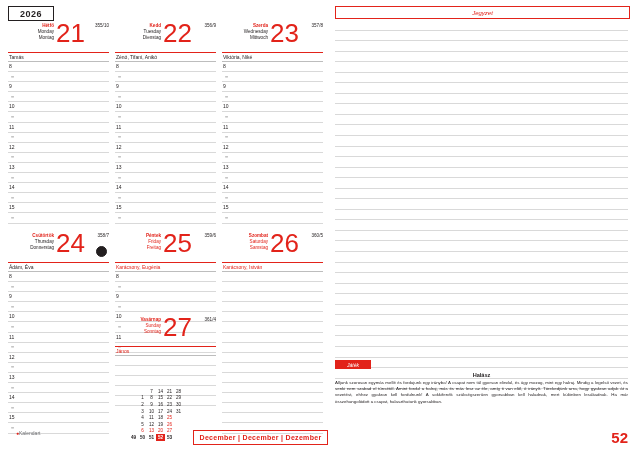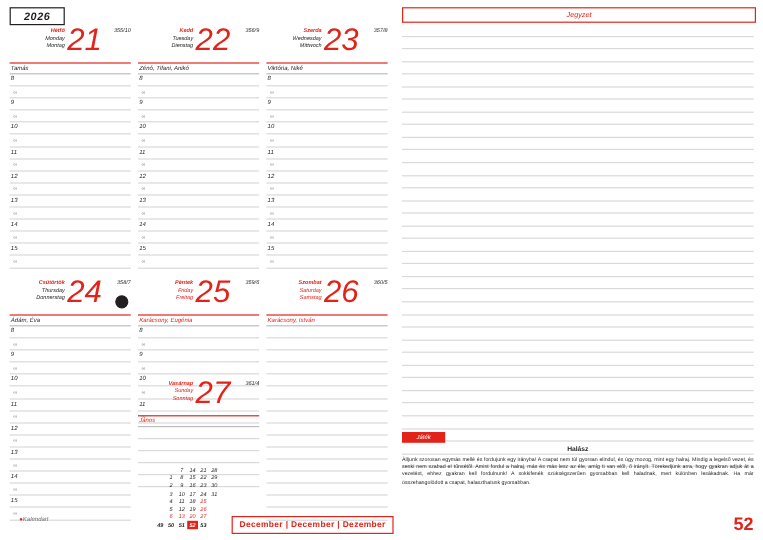--- a/index.html
+++ b/index.html
@@ -10,21 +10,21 @@
     color:#231f20;
     position:relative;
     overflow:hidden;
   }
   .page{position:absolute;inset:0;}
 
   
   .red{color:#e2231a;}
 
   
-  .planner{position:absolute;left:8px;top:6px;width:318px;height:438px;font-style:italic;}
+  .planner{position:absolute;left:8px;top:6px;width:318px;height:438px;}
   .yearbox{
     position:absolute;left:0;top:0;width:44px;height:13px;
     border:1px solid #231f20;
     font-size:9px;font-weight:bold;letter-spacing:.5px;
     display:flex;align-items:center;justify-content:center;
   }
 
   .col{position:absolute;width:101px;}
   .col.c1{left:0;}
   .col.c2{left:107px;}

